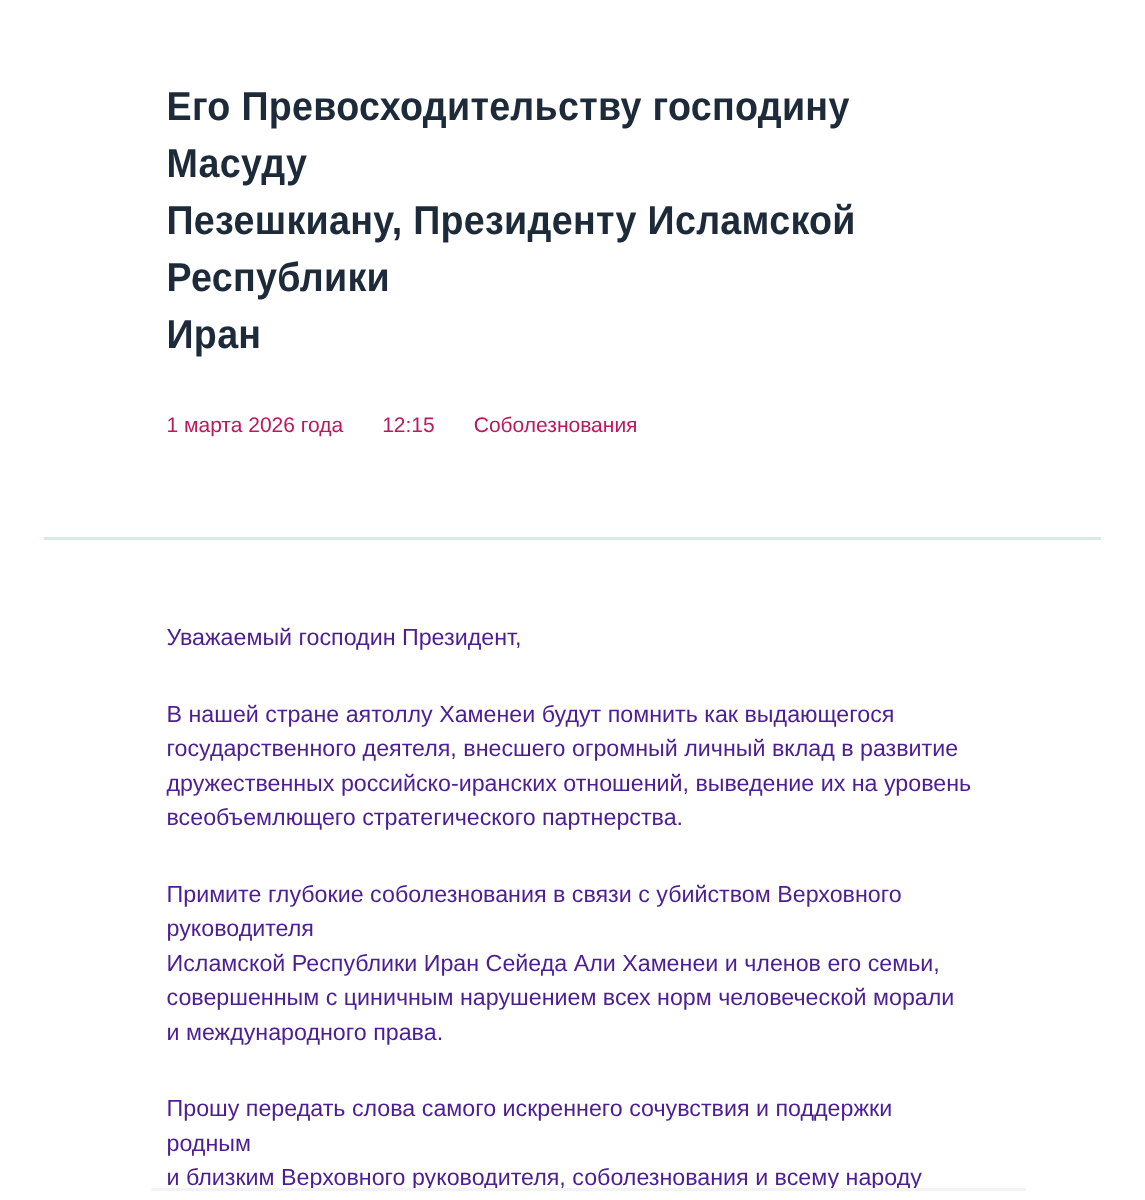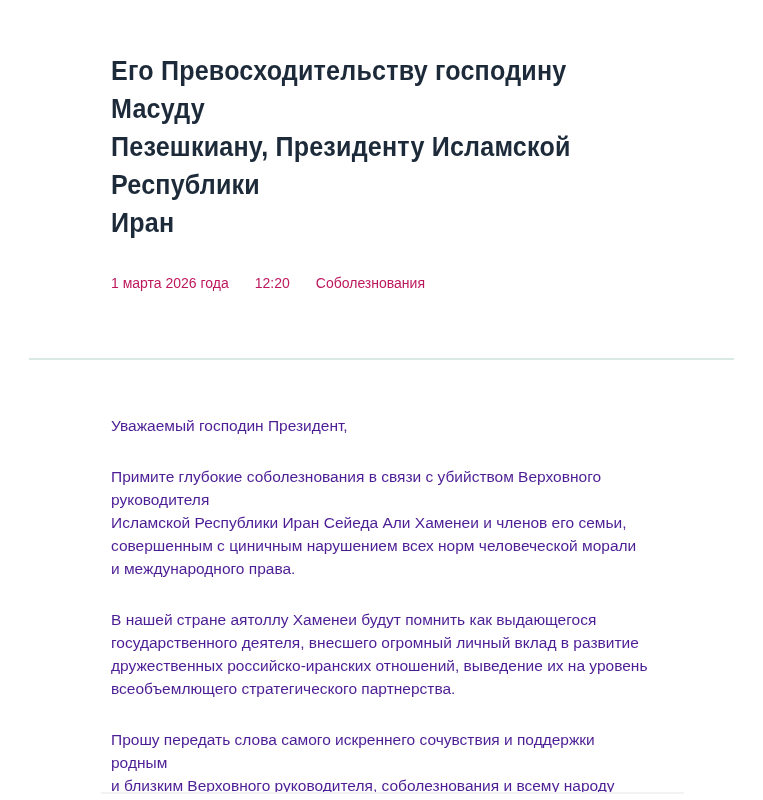--- a/index.html
+++ b/index.html
@@ -75,39 +75,39 @@
 
 <div class="page">
 
   <header class="article-header">
     <h1 class="article-title">Его Превосходительству господину Масуду
 Пезешкиану, Президенту Исламской Республики
 Иран</h1>
 
     <div class="article-meta">
       <span>1 марта 2026 года</span>
-      <span>12:20</span>
+      <span>12:15</span>
       <span>Соболезнования</span>
     </div>
   </header>
 
   <hr class="header-divider">
 
   <main class="article-body">
     <p>Уважаемый господин Президент,</p>
 
+    <p>В нашей стране аятоллу Хаменеи будут помнить как выдающегося
+государственного деятеля, внесшего огромный личный вклад в развитие
+дружественных российско-иранских отношений, выведение их на уровень
+всеобъемлющего стратегического партнерства.</p>
+
     <p>Примите глубокие соболезнования в связи с убийством Верховного руководителя
 Исламской Республики Иран Сейеда Али Хаменеи и членов его семьи,
 совершенным с циничным нарушением всех норм человеческой морали
 и международного права.</p>
-
-    <p>В нашей стране аятоллу Хаменеи будут помнить как выдающегося
-государственного деятеля, внесшего огромный личный вклад в развитие
-дружественных российско-иранских отношений, выведение их на уровень
-всеобъемлющего стратегического партнерства.</p>
 
     <p>Прошу передать слова самого искреннего сочувствия и поддержки родным
 и близким Верховного руководителя, соболезнования и всему народу Ирана.</p>
 
     <p class="signature">Владимир Путин</p>
   </main>
 
   <div class="bottom-divider"></div>
 
 </div>

